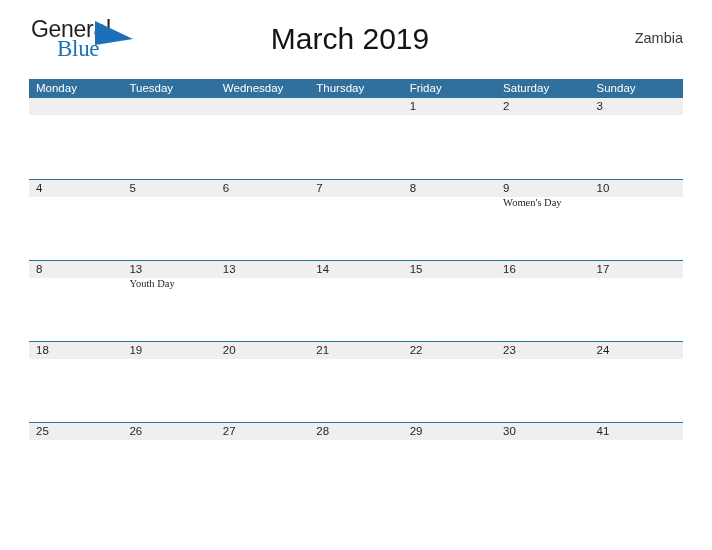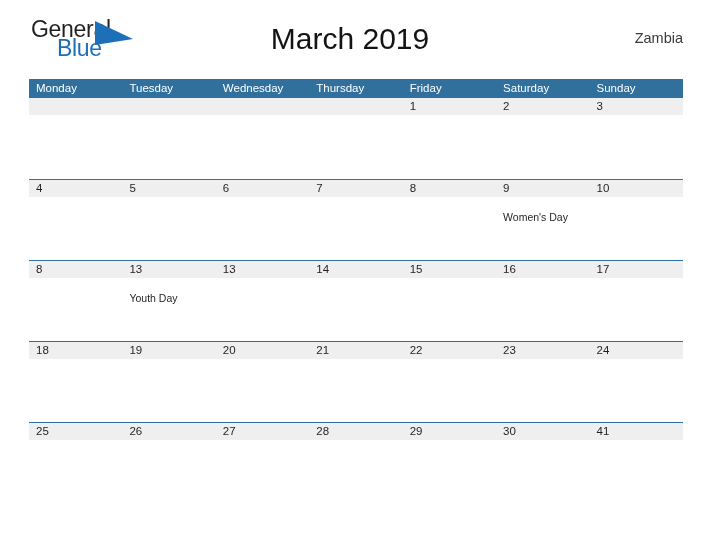--- a/index.html
+++ b/index.html
@@ -47,21 +47,21 @@
     color: #231f20;
     font-family: "Liberation Sans", sans-serif;
   }
   .logo-blue {
     position: absolute;
     left: 26px;
     top: 19px;
     font-size: 23px;
     letter-spacing: -0.3px;
     color: #1d70b8;
-    font-family: Liberation Sans, sans-serif;
+    font-family: Liberation Serif, serif;
   }
   .logo-mark {
     position: absolute;
     left: 62px;
     top: 1px;
     width: 42px;
     height: 38px;
   }
 
   .month-title {
@@ -138,21 +138,22 @@
   }
   .daynum {
     position: relative;
     font-size: 11.5px;
     line-height: 13px;
     color: #231f20;
     height: 14px;
   }
   .events {
     position: relative;
-    margin-top: 15px;
+    margin-top: 0;
+    font-family: Liberation Serif, serif;
   }
   .event {
     font-size: 10.5px;
     line-height: 13px;
     color: #231f20;
     white-space: nowrap;
   }
 </style>
 </head>
 <body>

